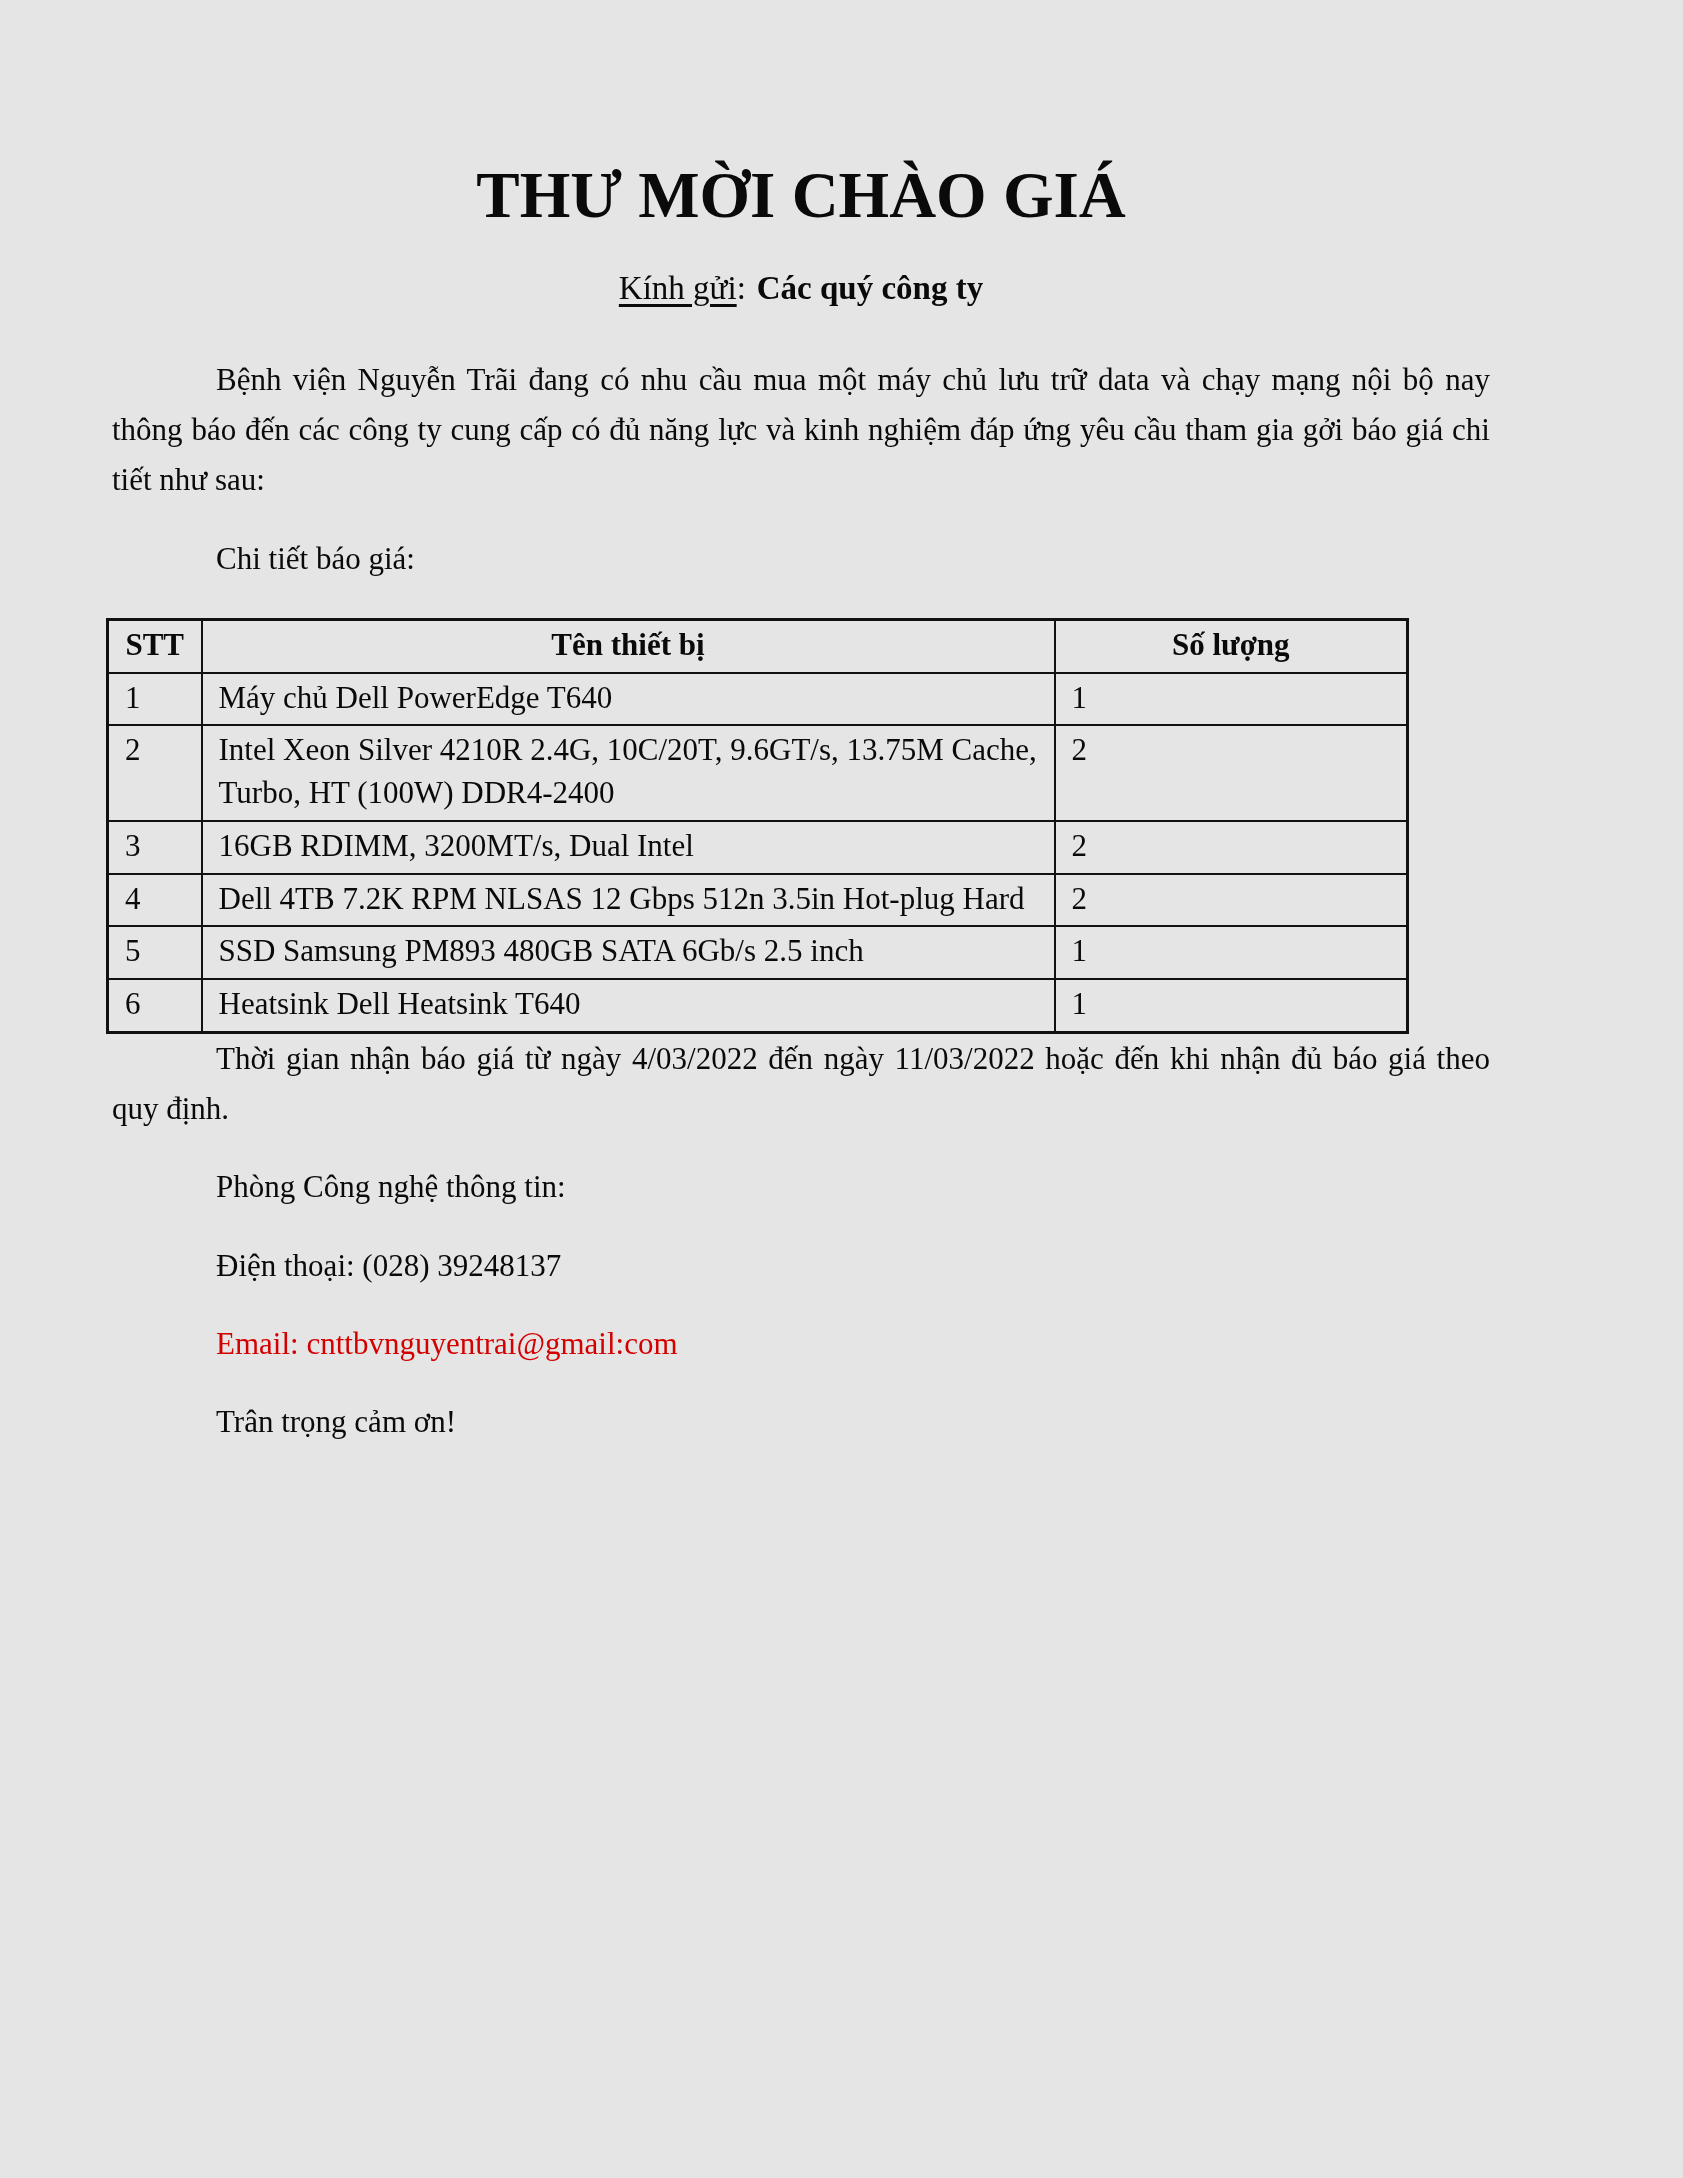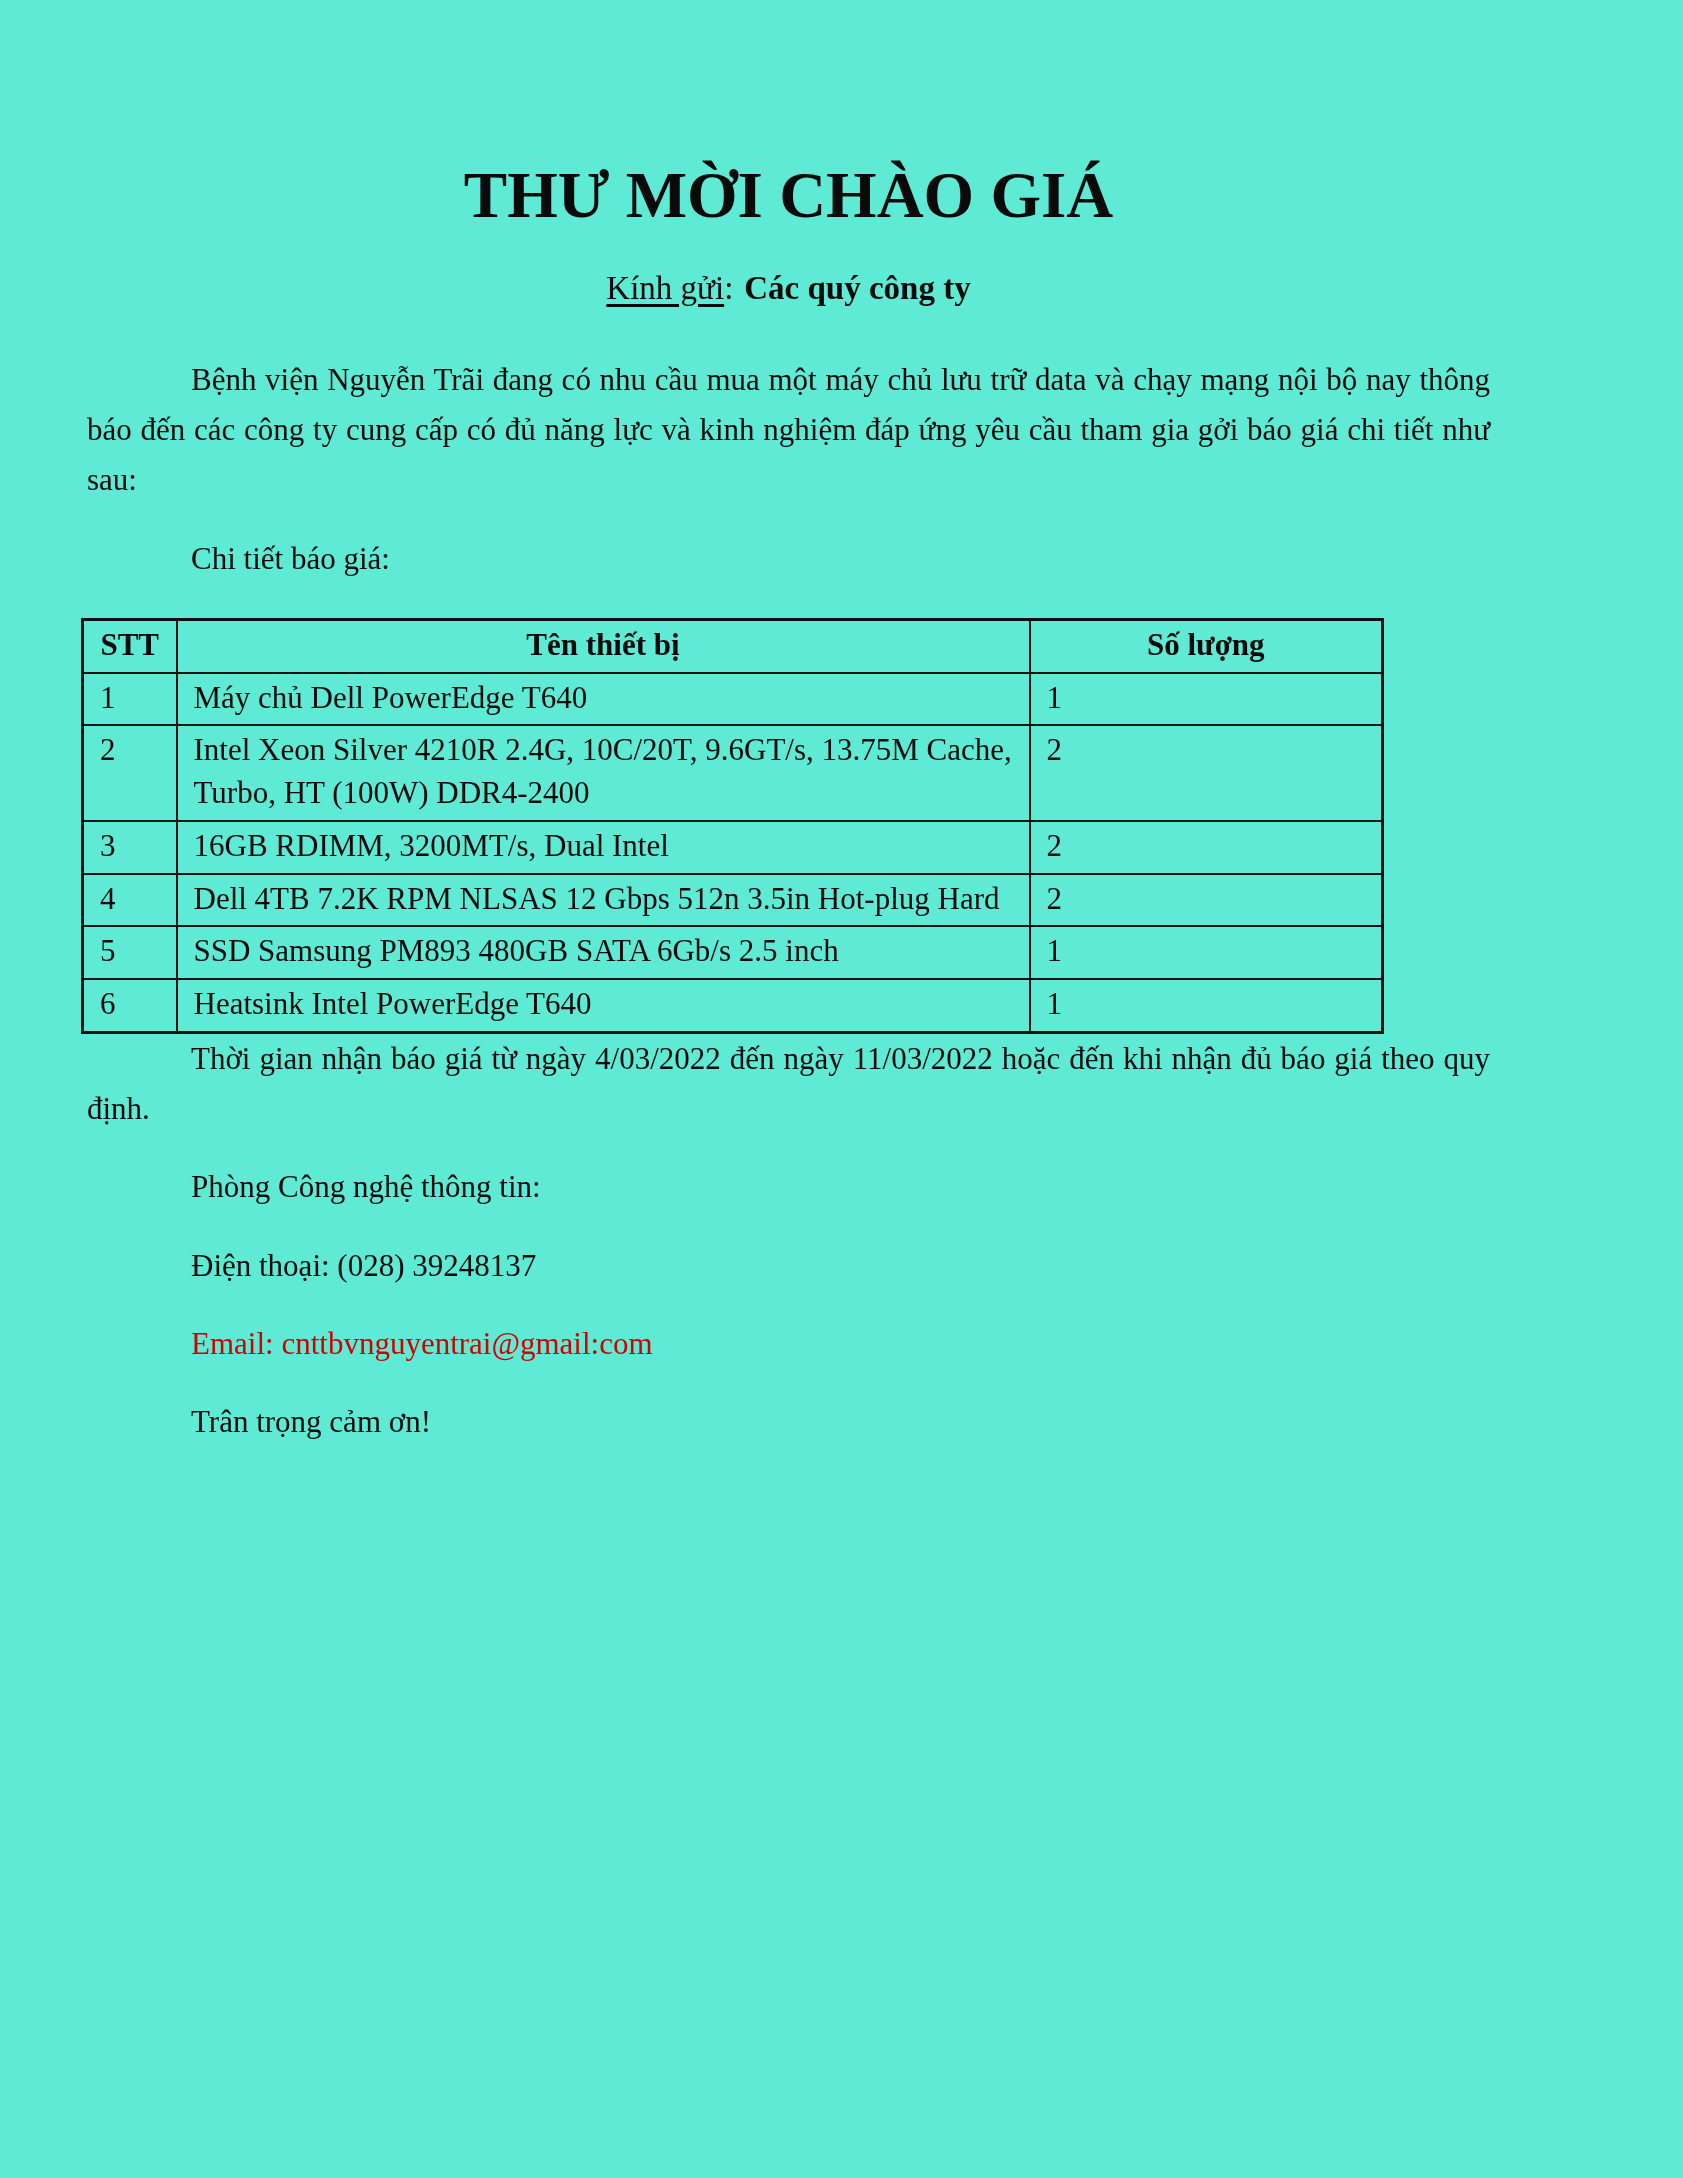--- a/index.html
+++ b/index.html
@@ -1,21 +1,21 @@
 <!DOCTYPE html>
 <html><head>
 <meta charset="utf-8">
 <style>
   html,body { margin:0; padding:0; background:#ffffff; }
   .page {
     position:relative;
     width:1683px; height:2178px;
     box-sizing:border-box;
-    padding:156px 193px 0 87px;
-    background:#5eead4;
+    padding:156px 193px 0 112px;
+    background:#e5e5e5;
     color:#0a0a0a;
     font-family:"Liberation Serif","DejaVu Serif",serif;
     font-size:31px;
   }
   .doc-title {
     margin:0 0 36px 0;
     text-align:center;
     font-size:65px;
     font-weight:bold;
     line-height:1.2;
@@ -103,21 +103,21 @@
         <td>Dell 4TB 7.2K RPM NLSAS 12 Gbps 512n 3.5in Hot-plug Hard</td>
         <td>2</td>
       </tr>
       <tr>
         <td>5</td>
         <td>SSD Samsung PM893 480GB SATA 6Gb/s 2.5 inch</td>
         <td>1</td>
       </tr>
       <tr>
         <td>6</td>
-        <td>Heatsink Intel PowerEdge T640</td>
+        <td>Heatsink Dell Heatsink T640</td>
         <td>1</td>
       </tr>
     </tbody>
   </table>
 
   <p class="body-par indent justify after-table">Thời gian nhận báo giá từ ngày 4/03/2022 đến ngày 11/03/2022 hoặc đến khi nhận đủ báo giá theo quy định.</p>
 
 
   <p class="body-par indent">Phòng Công nghệ thông tin:</p>
 

